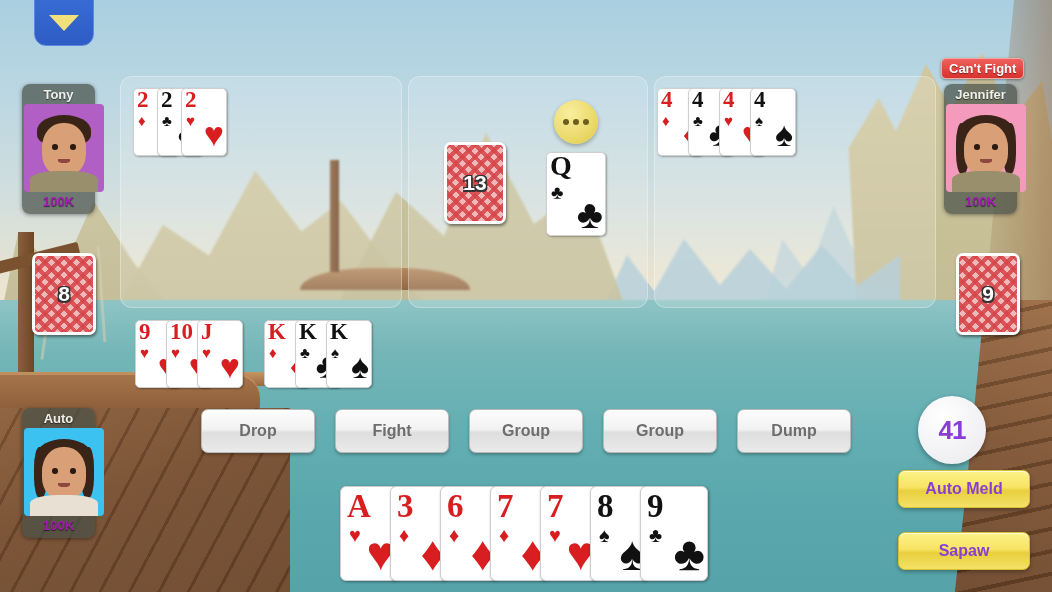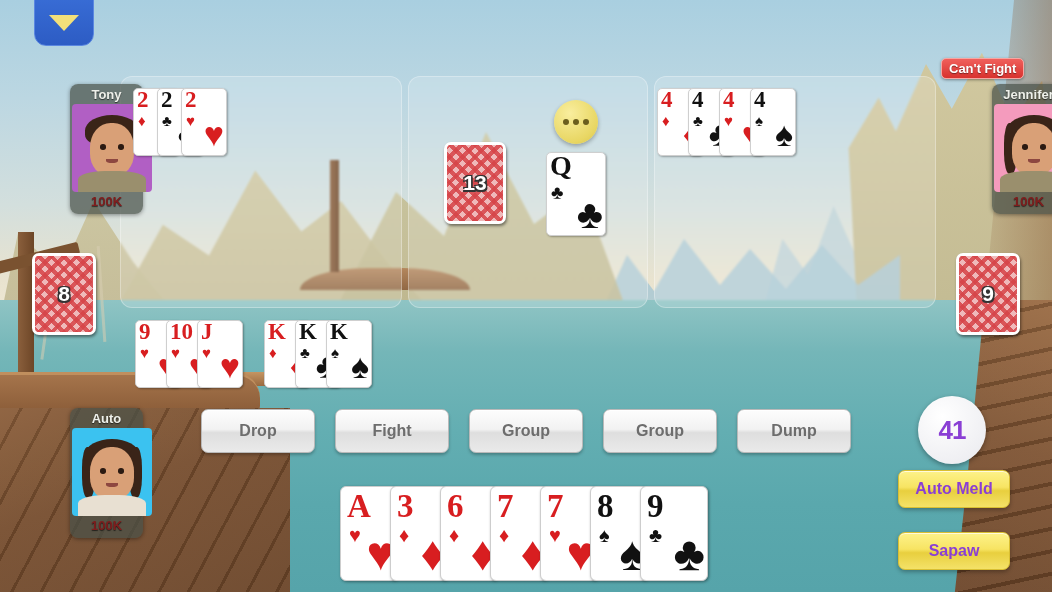--- a/index.html
+++ b/index.html
@@ -171,33 +171,32 @@
   }
 
   
   .player {
     position: absolute;
     width: 73px;
     background: rgba(72,80,72,.72);
     border-radius: 8px;
     padding: 2px;
     box-shadow: 0 1px 4px rgba(0,0,0,.4);
-    margin-left: 48px;
   }
   .player .pname {
     text-align: center; color: #eef0ea;
     font-size: 13px; font-weight: bold; line-height: 18px;
     text-shadow: 0 1px 1px rgba(0,0,0,.6);
   }
   .player .avatar {
     width: 80px; height: 88px; margin: 0 auto;
     border-radius: 4px; position: relative; overflow: hidden;
   }
   .player .pchips {
-    text-align: center; color: #7f1d1d;
+    text-align: center; color: #a21caf;
     font-size: 13px; font-weight: bold; line-height: 20px;
     text-shadow: 0 1px 1px rgba(0,0,0,.6);
   }
   
   .face { position:absolute; inset:0; }
   .face .head {
     position:absolute; left:22%; top:22%; width:56%; height:60%;
     background:#d9a077; border-radius:46% 46% 42% 42%;
   }
   .face .hair {
@@ -272,21 +271,21 @@
     width: 68px; height: 68px;
     background: radial-gradient(circle at 36% 30%, #ffffff, #e9e9ee);
     border-radius: 50%;
     display: flex; align-items: center; justify-content: center;
     font-size: 26px; font-weight: bold; color: #8a3fd4;
     box-shadow: 0 2px 5px rgba(0,0,0,.35);
     letter-spacing: -1px;
   }
   .gold-btn {
     position: absolute; left: 898px;
-    width: 112px; height: 38px;
+    width: 132px; height: 38px;
     background: linear-gradient(to bottom, #fdf28a 0%, #f7e463 45%, #e8cf3e 55%, #f4e268 100%);
     border: 1px solid #d9bf32;
     border-radius: 7px;
     display: flex; align-items: center; justify-content: center;
     color: #8a3fd4; font-size: 16px; font-weight: bold;
     box-shadow: 0 2px 4px rgba(0,0,0,.3), inset 0 1px 0 rgba(255,255,255,.7);
     cursor: pointer;
   }
   #btn-automeld { top: 470px; }
   #btn-sort     { top: 532px; }

